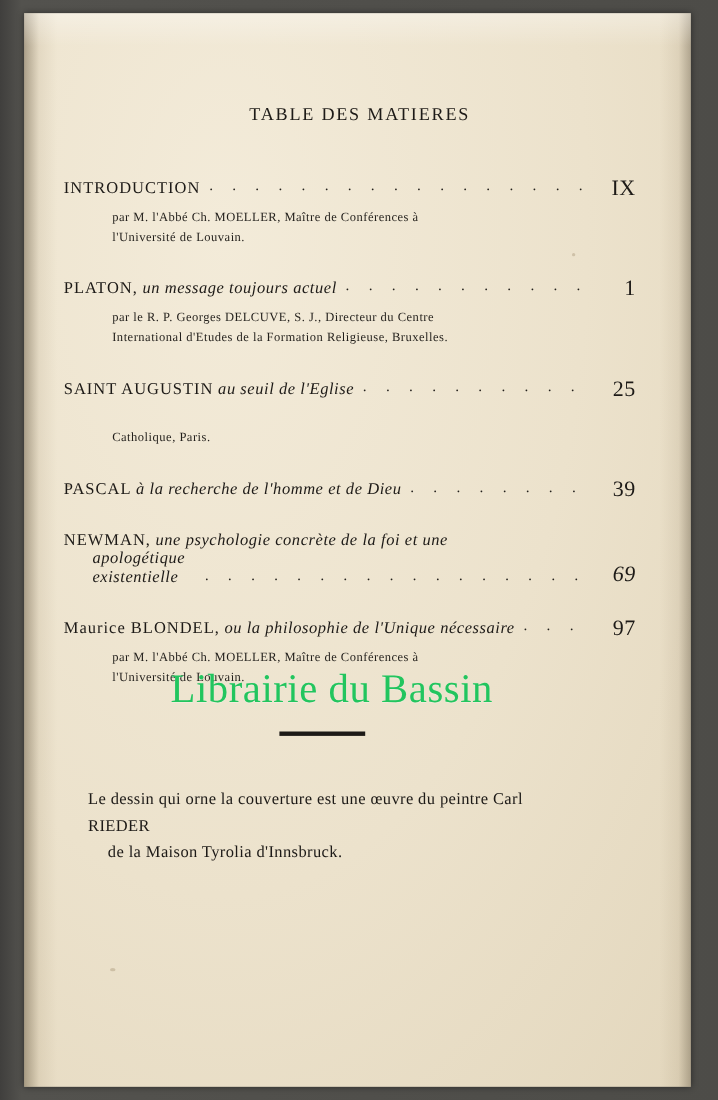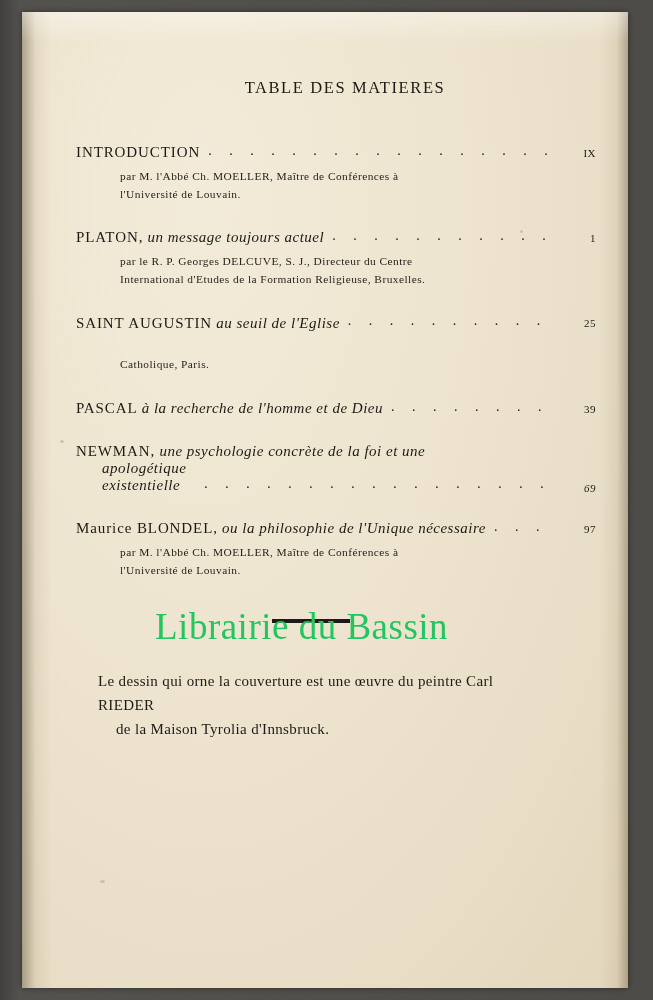--- a/index.html
+++ b/index.html
@@ -71,24 +71,23 @@
     top: 12px;
     width: 606px;
     height: 30px;
     background: linear-gradient(180deg, rgba(255,255,255,0.35), rgba(255,255,255,0));
     pointer-events: none;
   }
 
   .content {
     position: absolute;
     left: 58px;
-    top: 64px;
+    top: 80px;
     width: 520px;
     color: #1d1a17;
-    margin-left: 18px;
   }
 
   .doc-title {
     text-align: center;
     font-size: 16.5px;
     letter-spacing: 1.6px;
     margin: 14px 0 0 0;
     padding-left: 18px;
     font-family: "Liberation Serif", serif;
   }
@@ -128,21 +127,21 @@
     overflow: hidden;
     white-space: nowrap;
     color: #23201c;
     letter-spacing: 7px;
     font-size: 14px;
   }
 
   .page-num {
     flex: 0 0 34px;
     text-align: right;
-    font-size: 11px;
+    font-size: 20px;
     letter-spacing: 0.5px;
   }
 
   .entry-second {
     font-style: italic;
     font-size: 15px;
     letter-spacing: 0.5px;
     padding-left: 26px;
     display: flex;
     align-items: flex-end;

